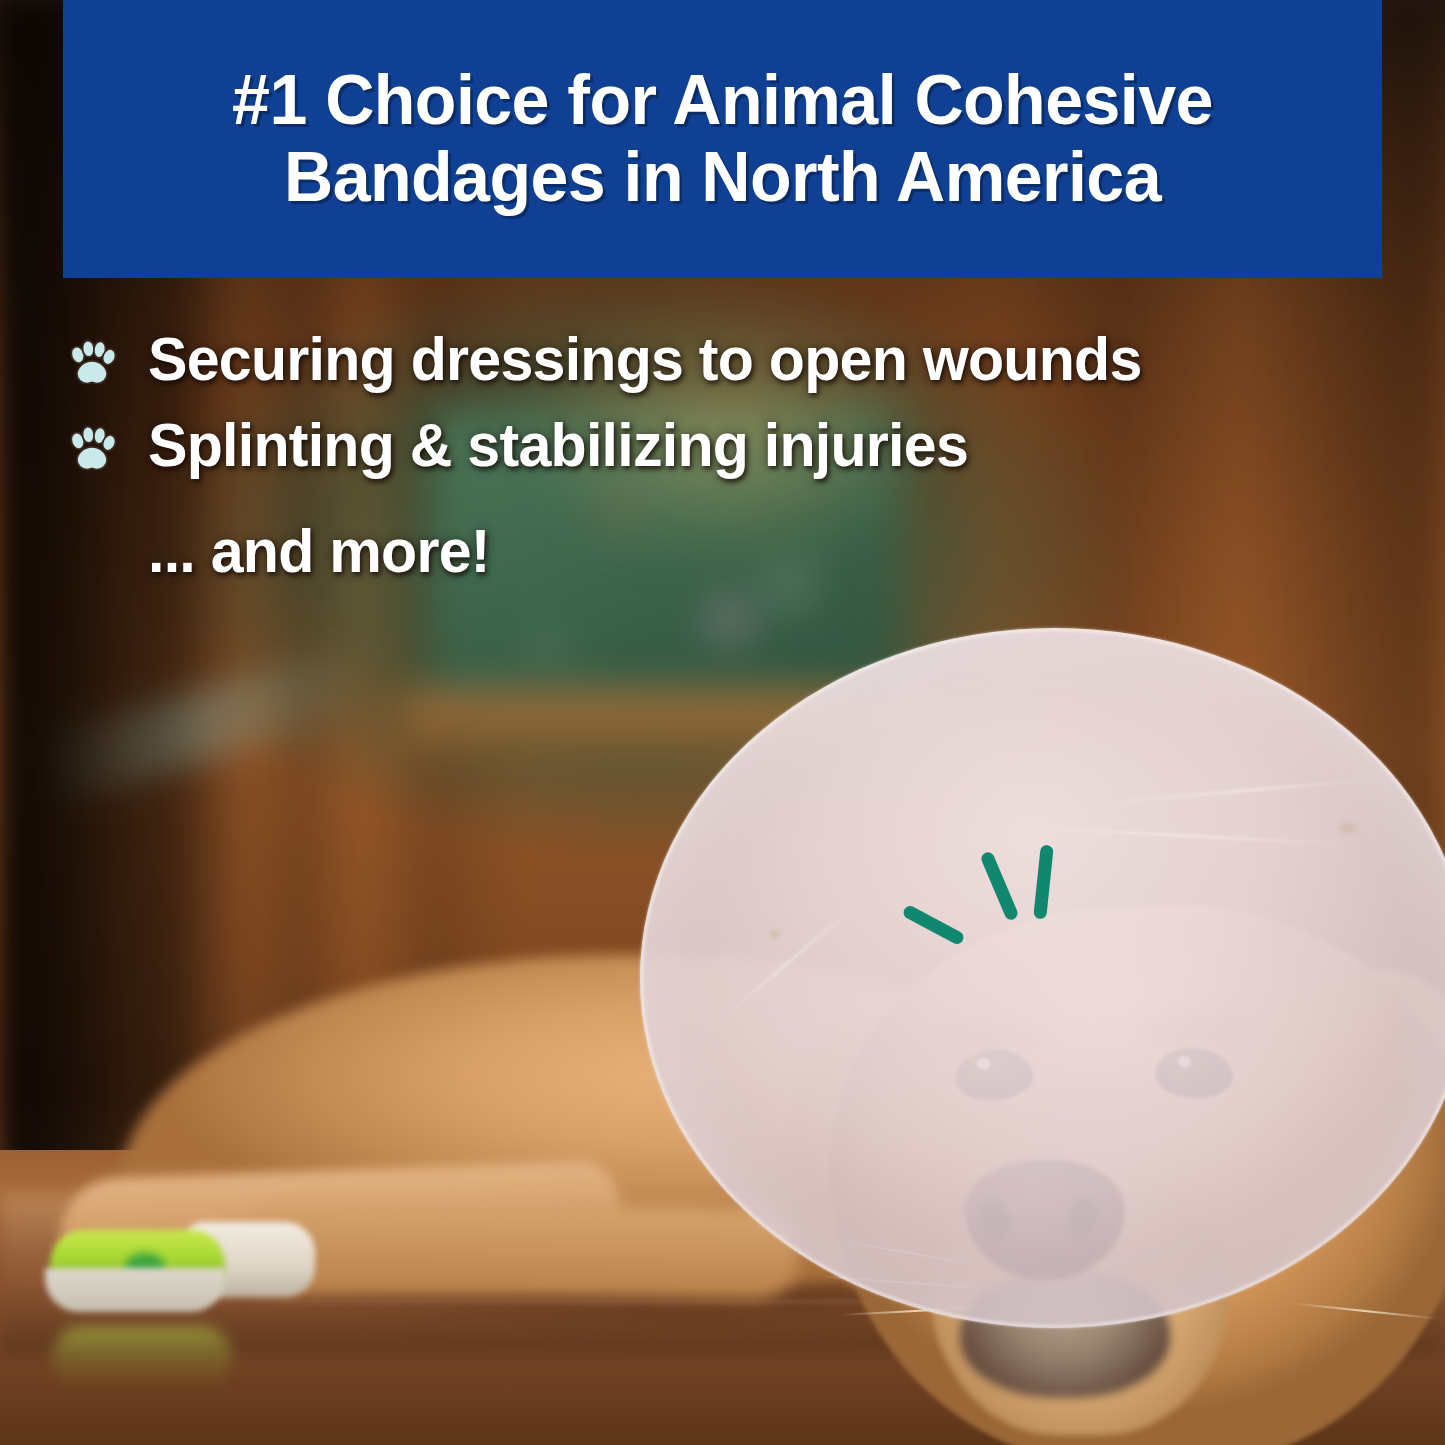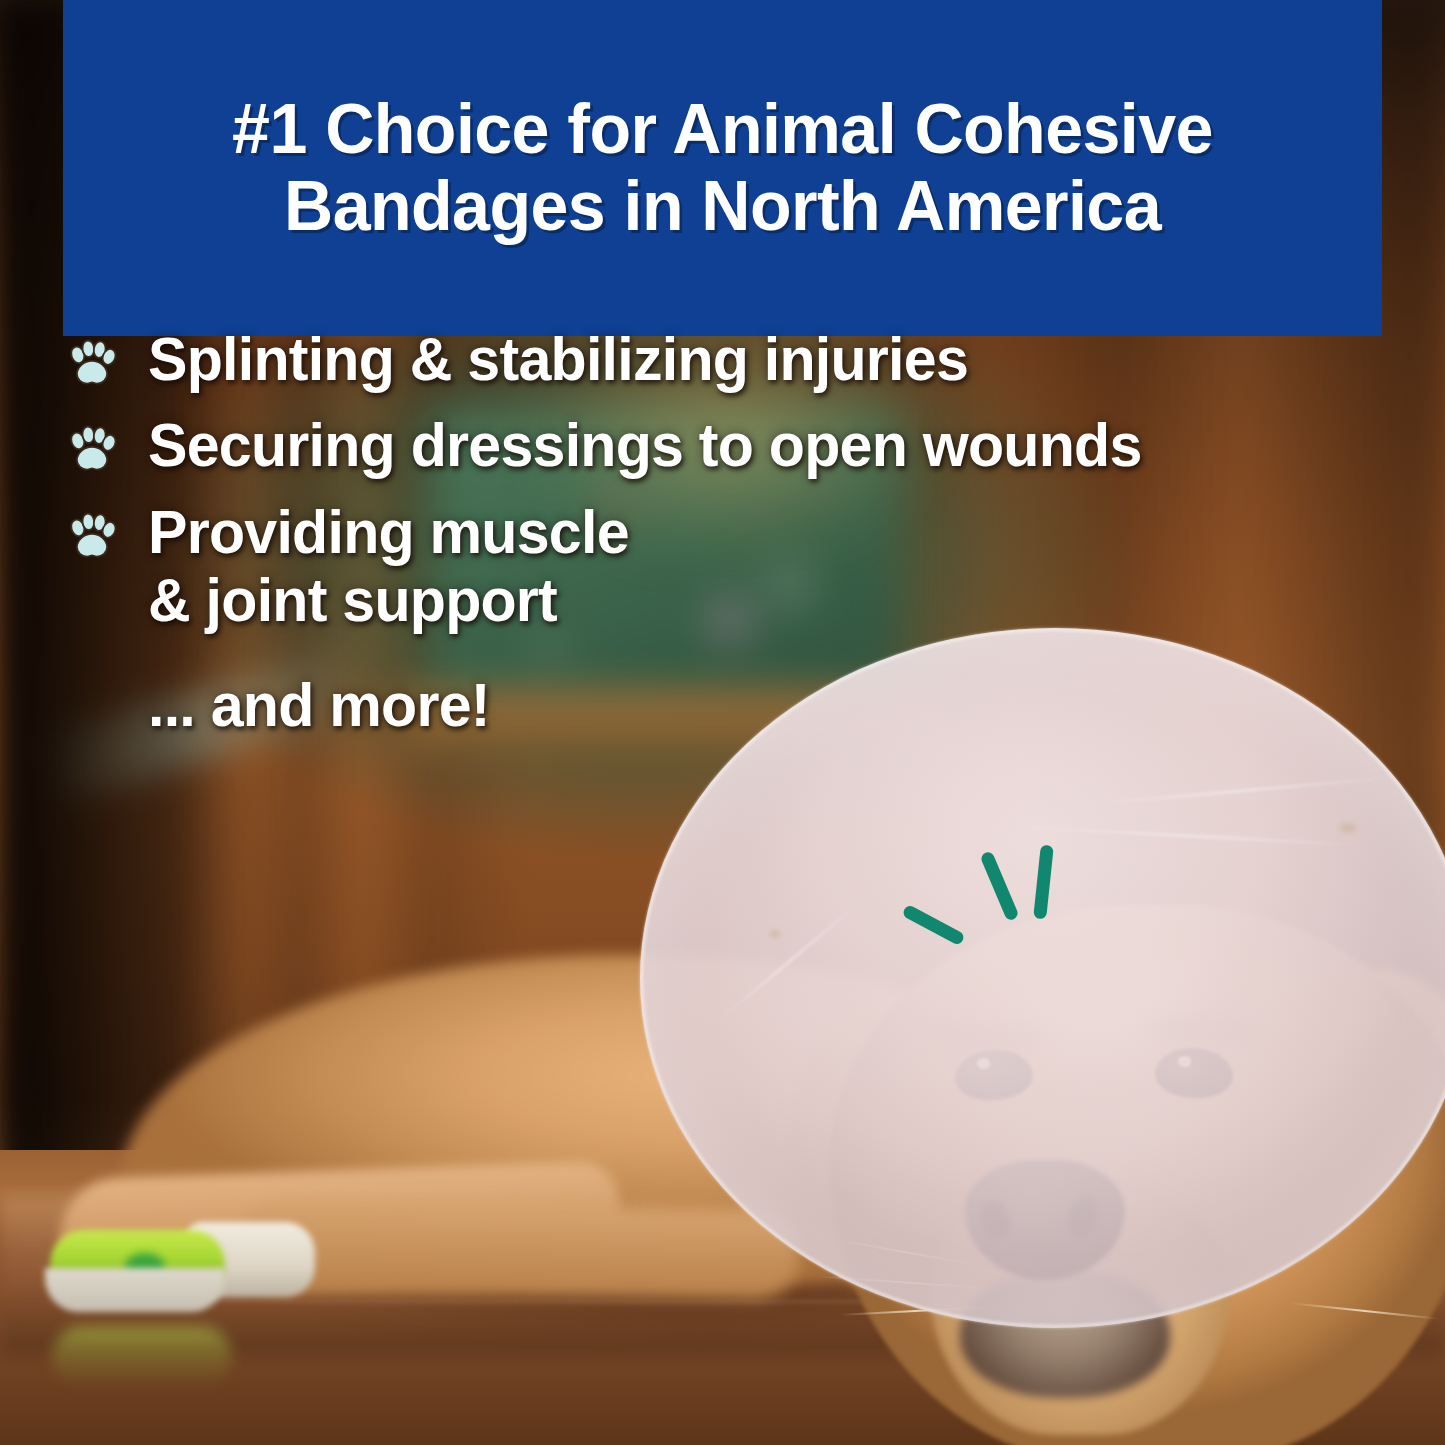--- a/index.html
+++ b/index.html
@@ -287,21 +287,21 @@
   
   .spark {
     position:absolute;
     background:#11876f;
     border-radius:9px;
   }
 
   
   .banner {
     position:absolute;
-    left:63px; top:0; width:1319px; height:336px;
+    left:63px; top:0; width:1319px; height:278px;
     background:#0f4094;
     display:flex; align-items:center; justify-content:center;
     padding:0 28px;
   }
   .banner-title {
     color:#ffffff;
     font-size:71px;
     line-height:1.08;
     font-weight:bold;
     text-align:center;
@@ -413,64 +413,49 @@
     <div class="spark" style="left:1037px; top:845px; width:13px; height:74px; transform:rotate(6deg);"></div>
     <div class="spark" style="left:993px;  top:850px; width:13px; height:72px; transform:rotate(-23deg);"></div>
     <div class="spark" style="left:927px;  top:892px; width:13px; height:66px; transform:rotate(-62deg);"></div>
   </div>
 
   <div class="banner">
     <div class="banner-title">#1 Choice for Animal Cohesive Bandages in North America</div>
   </div>
 
   <div class="bullets">
+
+    <div class="bullet-row">
+      <span class="paw">
+        <svg viewBox="0 0 64 64" width="52" height="52" aria-hidden="true">
+          <g fill="#c9e9ea" stroke="#3a2a1e" stroke-width="2.2">
+            <ellipse cx="14.5" cy="19.5" rx="7.8" ry="10.4" transform="rotate(-18 14.5 19.5)"></ellipse>
+            <ellipse cx="27.5" cy="12" rx="7.2" ry="10.2" transform="rotate(-6 27.5 12)"></ellipse>
+            <ellipse cx="41.5" cy="13" rx="7.2" ry="10.2" transform="rotate(8 41.5 13)"></ellipse>
+            <ellipse cx="53" cy="22" rx="7.6" ry="10.0" transform="rotate(22 53 22)"></ellipse>
+            <path d="M32 27c9.6 0 18.6 7.6 18.6 16.2 0 7.2-6.2 11.6-12.6 11.6-3.1 0-4.4-1.5-6-1.5s-2.9 1.5-6 1.5c-6.4 0-12.6-4.4-12.6-11.6C13.4 34.6 22.4 27 32 27z"></path>
+          </g>
+        </svg>
+      </span>
+      <span class="bullet-text">Securing dressings to open wounds</span>
+    </div>
 
     <div class="bullet-row">
       <span class="paw">
         <svg viewBox="0 0 64 64" width="52" height="52" aria-hidden="true">
           <g fill="#c9e9ea" stroke="#3a2a1e" stroke-width="2.2">
             <ellipse cx="14.5" cy="19.5" rx="7.8" ry="10.4" transform="rotate(-18 14.5 19.5)"></ellipse>
             <ellipse cx="27.5" cy="12" rx="7.2" ry="10.2" transform="rotate(-6 27.5 12)"></ellipse>
             <ellipse cx="41.5" cy="13" rx="7.2" ry="10.2" transform="rotate(8 41.5 13)"></ellipse>
             <ellipse cx="53" cy="22" rx="7.6" ry="10.0" transform="rotate(22 53 22)"></ellipse>
             <path d="M32 27c9.6 0 18.6 7.6 18.6 16.2 0 7.2-6.2 11.6-12.6 11.6-3.1 0-4.4-1.5-6-1.5s-2.9 1.5-6 1.5c-6.4 0-12.6-4.4-12.6-11.6C13.4 34.6 22.4 27 32 27z"></path>
           </g>
         </svg>
       </span>
       <span class="bullet-text">Splinting &amp; stabilizing injuries</span>
     </div>
 
-    <div class="bullet-row">
-      <span class="paw">
-        <svg viewBox="0 0 64 64" width="52" height="52" aria-hidden="true">
-          <g fill="#c9e9ea" stroke="#3a2a1e" stroke-width="2.2">
-            <ellipse cx="14.5" cy="19.5" rx="7.8" ry="10.4" transform="rotate(-18 14.5 19.5)"></ellipse>
-            <ellipse cx="27.5" cy="12" rx="7.2" ry="10.2" transform="rotate(-6 27.5 12)"></ellipse>
-            <ellipse cx="41.5" cy="13" rx="7.2" ry="10.2" transform="rotate(8 41.5 13)"></ellipse>
-            <ellipse cx="53" cy="22" rx="7.6" ry="10.0" transform="rotate(22 53 22)"></ellipse>
-            <path d="M32 27c9.6 0 18.6 7.6 18.6 16.2 0 7.2-6.2 11.6-12.6 11.6-3.1 0-4.4-1.5-6-1.5s-2.9 1.5-6 1.5c-6.4 0-12.6-4.4-12.6-11.6C13.4 34.6 22.4 27 32 27z"></path>
-          </g>
-        </svg>
-      </span>
-      <span class="bullet-text">Securing dressings to open wounds</span>
-    </div>
-
-
-    <div class="bullet-row">
-      <span class="paw">
-        <svg viewBox="0 0 64 64" width="52" height="52" aria-hidden="true">
-          <g fill="#c9e9ea" stroke="#3a2a1e" stroke-width="2.2">
-            <ellipse cx="14.5" cy="19.5" rx="7.8" ry="10.4" transform="rotate(-18 14.5 19.5)"></ellipse>
-            <ellipse cx="27.5" cy="12" rx="7.2" ry="10.2" transform="rotate(-6 27.5 12)"></ellipse>
-            <ellipse cx="41.5" cy="13" rx="7.2" ry="10.2" transform="rotate(8 41.5 13)"></ellipse>
-            <ellipse cx="53" cy="22" rx="7.6" ry="10.0" transform="rotate(22 53 22)"></ellipse>
-            <path d="M32 27c9.6 0 18.6 7.6 18.6 16.2 0 7.2-6.2 11.6-12.6 11.6-3.1 0-4.4-1.5-6-1.5s-2.9 1.5-6 1.5c-6.4 0-12.6-4.4-12.6-11.6C13.4 34.6 22.4 27 32 27z"></path>
-          </g>
-        </svg>
-      </span>
-      <span class="bullet-text">Providing muscle
-&amp; joint support</span>
-    </div>
+
 
     <div class="more-line">... and more!</div>
   </div>
 
 </div>
 
 </body></html>

